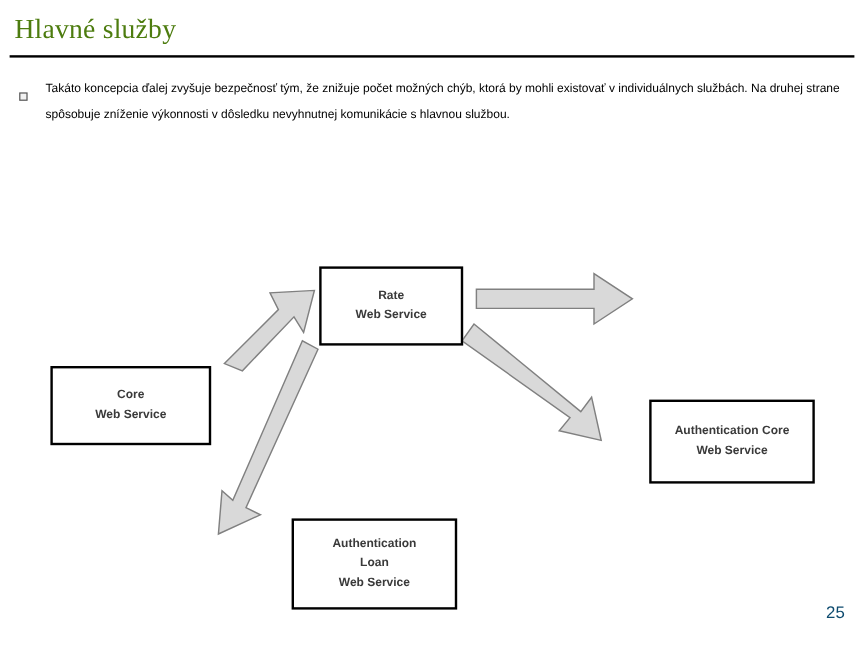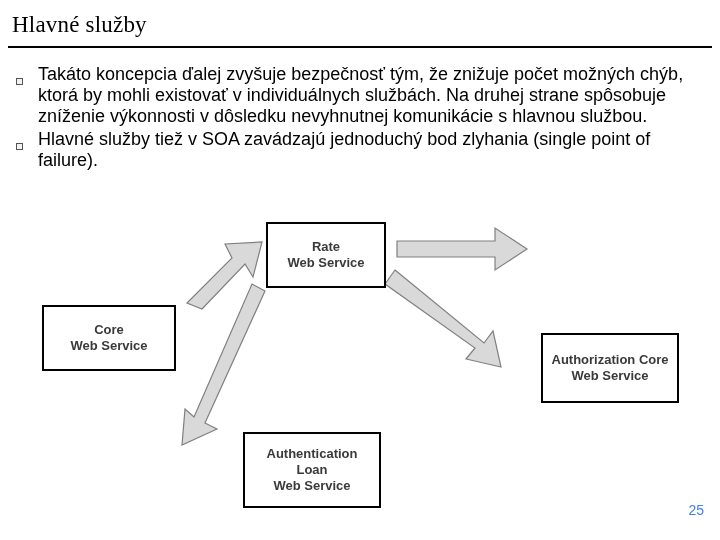--- a/index.html
+++ b/index.html
@@ -29,21 +29,21 @@
     height: 34px;
     border-bottom: 2px solid #000000;
     box-sizing: border-box;
   }
   .title-text {
     position: absolute;
     left: 4px;
     top: -2px;
     font-family: "Liberation Serif", serif;
     font-size: 23px;
-    color: #000000;
+    color: #4d7c0f;
     letter-spacing: 0.2px;
     white-space: nowrap;
   }
   
   .bullets {
     position: absolute;
     left: 16px;
     top: 64px;
     width: 690px;
   }
@@ -60,21 +60,21 @@
   }
   .bullet-marker span {
     display: inline-block;
     width: 7px;
     height: 7px;
     border: 1px solid #555555;
     background: #f2f2f2;
     box-sizing: border-box;
   }
   .bullet-text {
-    font-size: 18px;
+    font-size: 10px;
     line-height: 21px;
     color: #000000;
     flex: 1;
   }
   
   .diagram {
     position: absolute;
     left: 0;
     top: 195px;
     width: 720px;
@@ -82,21 +82,21 @@
   }
   .node {
     position: absolute;
     border: 2px solid #000000;
     background: #ffffff;
     box-sizing: border-box;
     display: flex;
     align-items: center;
     justify-content: center;
     text-align: center;
-    font-size: 13px;
+    font-size: 10px;
     font-weight: bold;
     color: #3a3a3a;
     line-height: 16px;
     padding: 4px;
   }
   .node-line { display: block; }
   .node-rate   { left: 266px; top: 27px;  width: 120px; height: 66px; }
   .node-auth   { left: 536px; top: 18px;  width: 142px; height: 74px; }
   .node-loan   { left: 42px;  top: 110px; width: 134px; height: 66px; }
   .node-authz  { left: 541px; top: 138px; width: 138px; height: 70px; }
@@ -106,41 +106,37 @@
     left: 0; top: 0;
     width: 720px;
     height: 320px;
   }
   
   .page-number {
     position: absolute;
     right: 16px;
     bottom: 22px;
     font-size: 14px;
-    color: #3b82f6;
+    color: #0c4a6e;
     margin-left: 20px;
   }
 </style>
 </head>
 <body>
 
 <div class="slide">
 
   <div class="title-box">
     <div class="title-text">Hlavné služby</div>
   </div>
 
   <div class="bullets">
     <div class="bullet-row">
       <div class="bullet-marker"><span></span></div>
       <div class="bullet-text">Takáto koncepcia ďalej zvyšuje bezpečnosť tým, že znižuje počet možných chýb, ktorá by mohli existovať v individuálnych službách. Na druhej strane spôsobuje zníženie výkonnosti v dôsledku nevyhnutnej komunikácie s hlavnou službou.</div>
-    </div>
-    <div class="bullet-row">
-      <div class="bullet-marker"><span></span></div>
-      <div class="bullet-text">Hlavné služby tiež v SOA zavádzajú jednoduchý bod zlyhania (single point of failure).</div>
     </div>
   </div>
 
   <div class="diagram">
 
     <svg class="arrow-svg" viewBox="0 0 720 320">
 
       <g>
         <polygon points="187,108 232,63 225,49 262,47 253,82 245,69 202,114" fill="#d9d9d9" stroke="#808080" stroke-width="1.2"></polygon>
       </g>
@@ -168,21 +164,21 @@
 
     <div class="node node-loan">
       <div>
         <span class="node-line">Core</span>
         <span class="node-line">Web Service</span>
       </div>
     </div>
 
     <div class="node node-authz">
       <div>
-        <span class="node-line">Authorization Core</span>
+        <span class="node-line">Authentication Core</span>
         <span class="node-line">Web Service</span>
       </div>
     </div>
 
     <div class="node node-ident">
       <div>
         <span class="node-line">Authentication</span>
         <span class="node-line">Loan</span>
         <span class="node-line">Web Service</span>
       </div>

